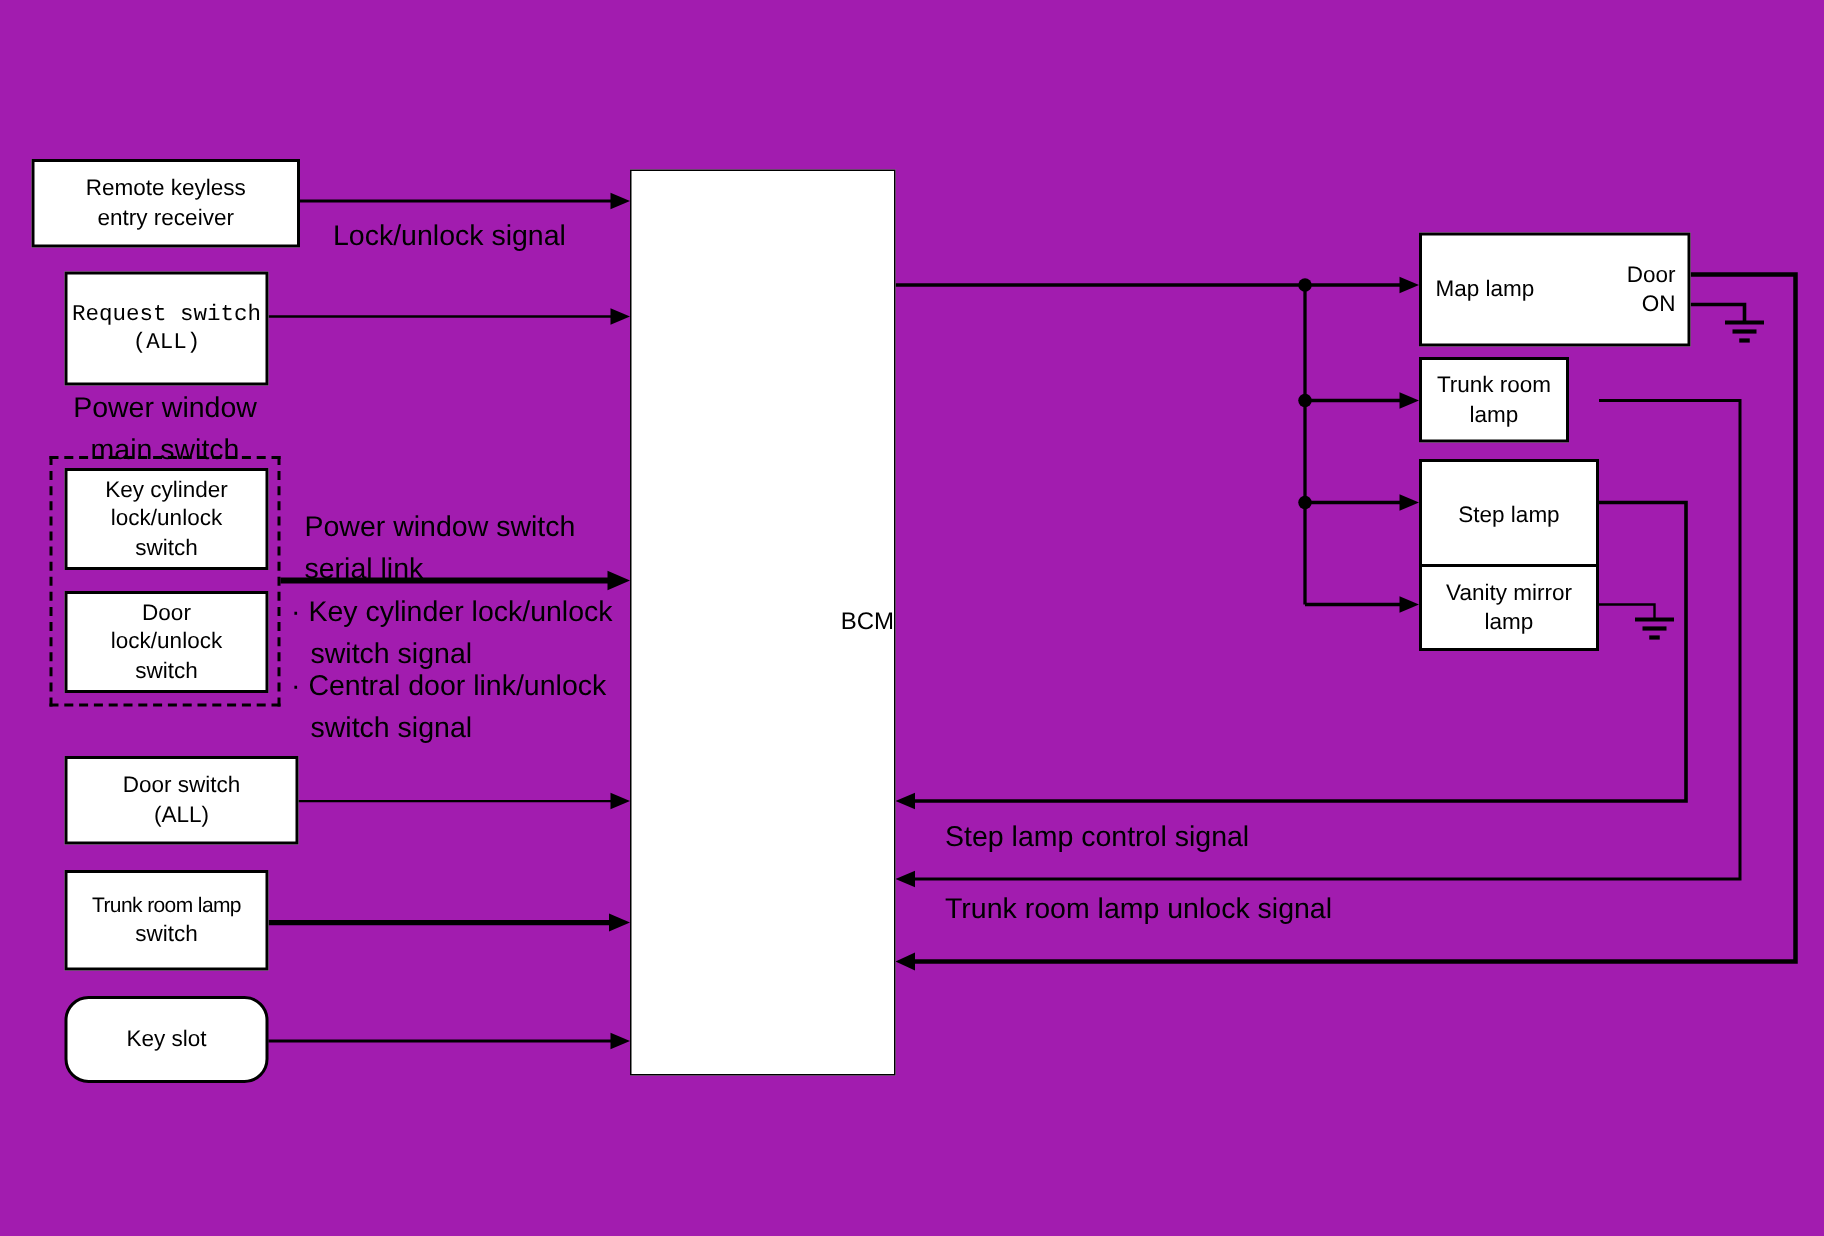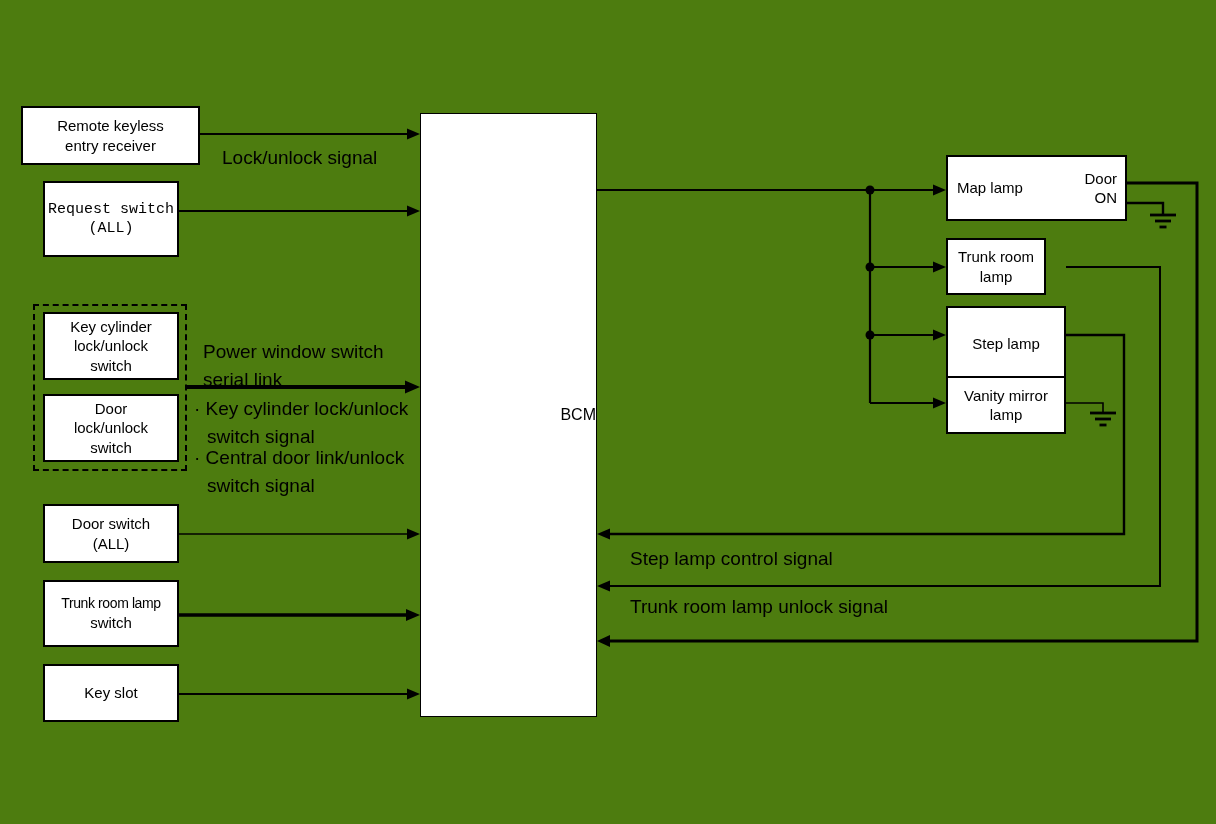--- a/index.html
+++ b/index.html
@@ -1,20 +1,20 @@
 <!DOCTYPE html>
 <html><head>
 <meta charset="utf-8">
 <style>
   html, body { margin: 0; padding: 0; background: #ffffff; }
   #stage {
     position: relative;
     width: 1216px;
     height: 824px;
-    background: #4d7c0f;
+    background: #a21caf;
     font-family: "Liberation Sans", "DejaVu Sans", sans-serif;
     color: #000;
     overflow: hidden;
   }
   #wires { position: absolute; left: 0; top: 0; width: 1216px; height: 824px; }
   .box {
     position: absolute;
     box-sizing: border-box;
     background: #ffffff;
     border: 2.5px solid #000;
@@ -122,56 +122,58 @@
   <div class="box" style="left:21px; top:106px; width:179px; height:59px;">
     <span>Remote keyless
 entry receiver</span>
   </div>
 
   <div class="box" style="left:43px; top:181px; width:136px; height:76px;font-family:Liberation Mono, monospace;">
     <span>Request switch
 (ALL)</span>
   </div>
 
+  <div class="lbl center" style="left:20px; top:259px; width:180px;">Power window
+main switch</div>
 
   <div class="dashedgrp" style="left:33px; top:304px; width:154px; height:167px;"></div>
 
   <div class="box inner" style="left:43px; top:312px; width:136px; height:68px;">
     <span>Key cylinder
 lock/unlock
 switch</span>
   </div>
 
   <div class="box inner" style="left:43px; top:394px; width:136px; height:68px;">
     <span>Door
 lock/unlock
 switch</span>
   </div>
 
-  <div class="box" style="left:43px; top:504px; width:136px; height:59px;">
+  <div class="box" style="left:43px; top:504px; width:156px; height:59px;">
     <span>Door switch
 (ALL)</span>
   </div>
 
   <div class="box" style="left:43px; top:580px; width:136px; height:67px;">
     <span class="stack">
       <span class="condensed">Trunk room lamp</span>
       <span>switch</span>
     </span>
   </div>
 
-  <div class="box" style="left:43px; top:664px; width:136px; height:58px;">
+  <div class="box" style="left:43px; top:664px; width:136px; height:58px;border-radius:16px;">
     <span>Key slot</span>
   </div>
 
   <div class="box thin" style="left:420px; top:113px; width:177px; height:604px;justify-content:flex-end;">
     <span class="bcm-label">BCM</span>
   </div>
 
-  <div class="box" style="left:946px; top:155px; width:181px; height:66px;align-items:center;">
+  <div class="box" style="left:946px; top:155px; width:181px; height:76px;align-items:center;">
     <span class="maplamp-inner">
       <span>Map lamp</span>
       <span class="right">Door
 ON</span>
     </span>
   </div>
 
   <div class="box" style="left:946px; top:238px; width:100px; height:57px;">
     <span>Trunk room
 lamp</span>

